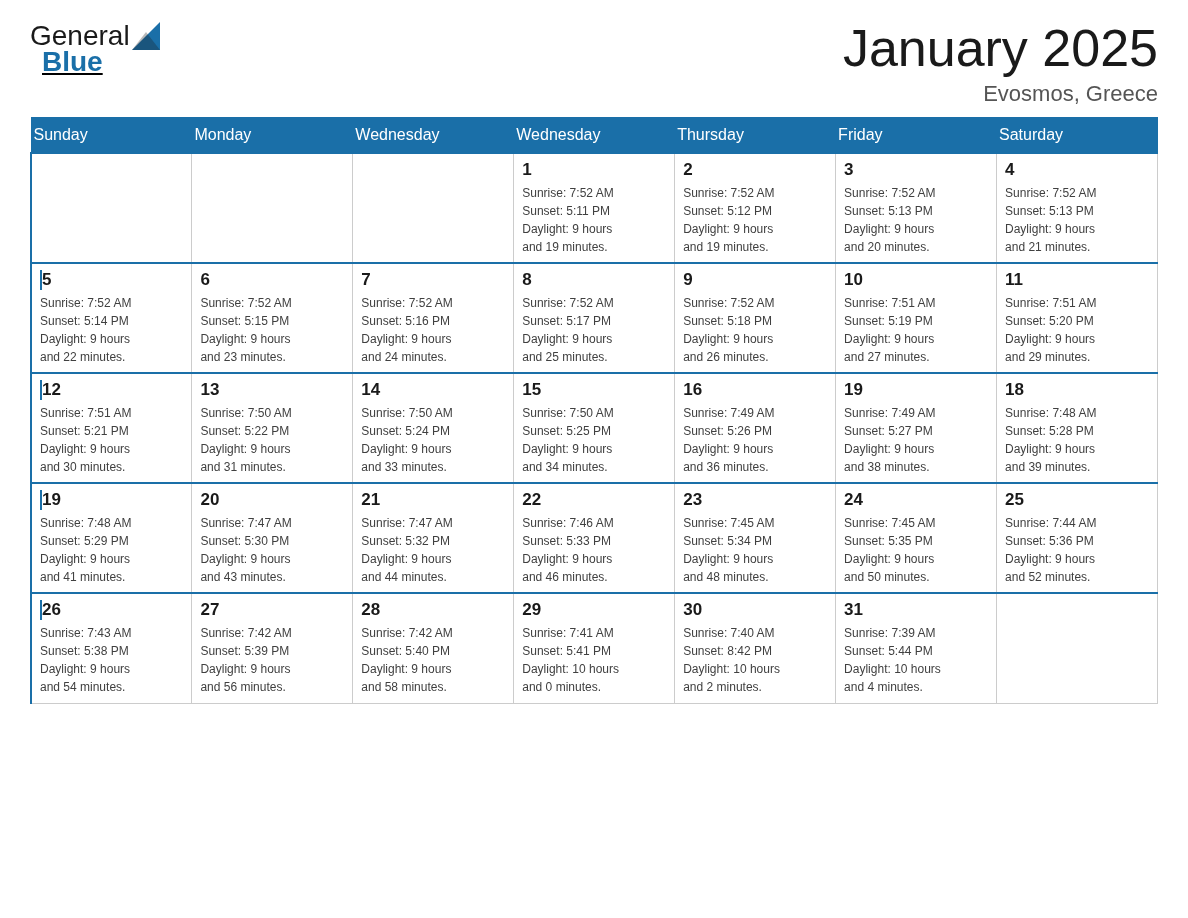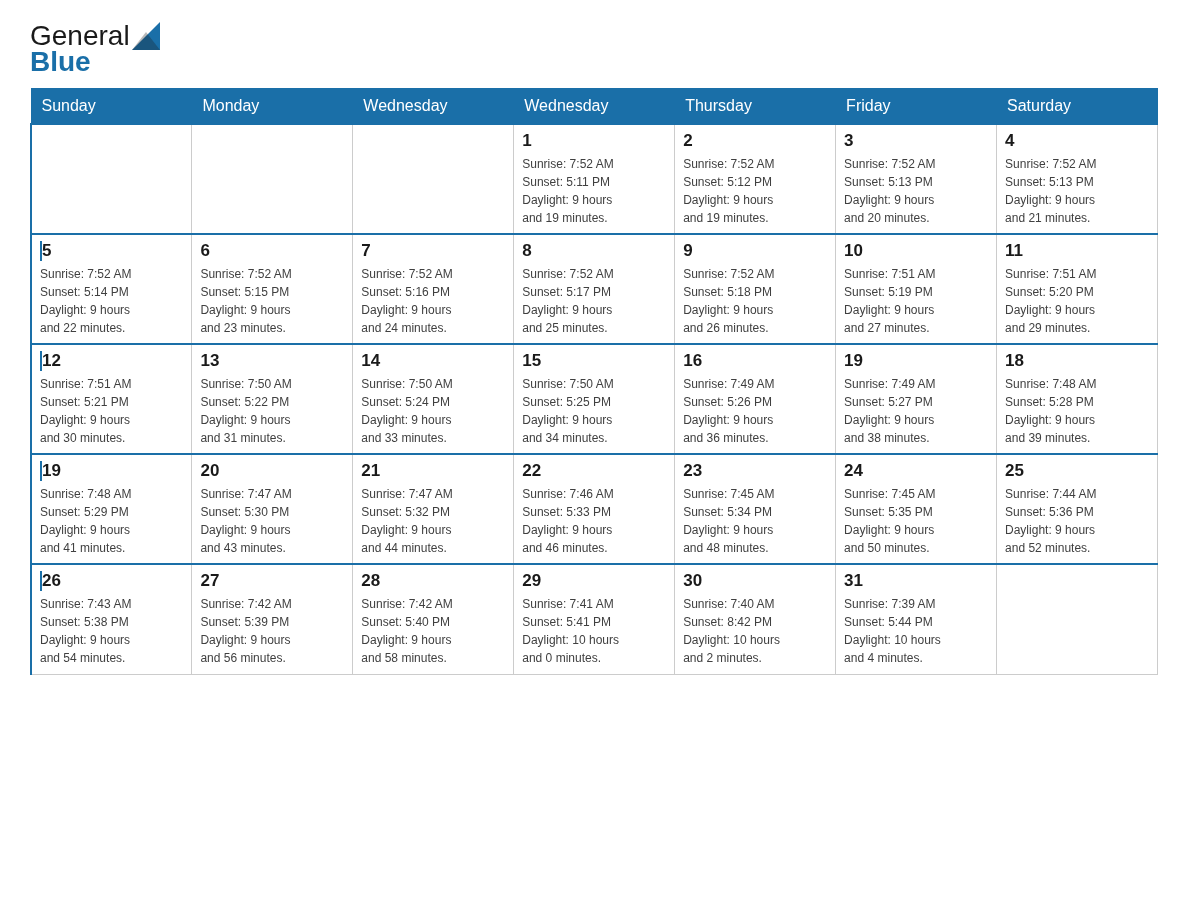--- a/index.html
+++ b/index.html
@@ -55,21 +55,21 @@
       margin-top: 4px;
     }
     .calendar {
       width: 100%;
       border-collapse: collapse;
       margin-top: 10px;
     }
     .calendar th {
       background-color: #1a6fa8;
       color: #fff;
-      padding: 8px 10px;
+      padding: 8px 2px;
       text-align: left;
       font-size: 16px;
       font-weight: normal;
       border: 1px solid #1a6fa8;
     }
     .calendar td {
       border: 1px solid #ccc;
       vertical-align: top;
       padding: 6px 8px;
       width: 14.28%;
@@ -108,23 +108,27 @@
 
 <div class="header">
   <div class="logo-block">
     <div class="logo-row">
       <span class="logo-text-general">General</span>
       <svg class="logo-icon" viewBox="0 0 28 28" xmlns="http://www.w3.org/2000/svg">
         <polygon points="0,28 28,0 28,28" fill="#1a6fa8"></polygon>
         <polygon points="0,28 14,10 28,28" fill="#1a1a1a" opacity="0.3"></polygon>
       </svg>
     </div>
-    <div class="logo-row" style="margin-top:-6px; margin-left:0;">
+    <div class="logo-row" style="margin-top:-6px; margin-left:12px;text-decoration:underline;">
       <span class="logo-text-blue">Blue</span>
     </div>
+  </div>
+  <div class="title-block">
+    <div class="calendar-title">January 2025</div>
+    <div class="calendar-subtitle">Evosmos, Greece</div>
   </div>
 </div>
 
 <table class="calendar">
   <thead>
     <tr>
     <th>Sunday</th>
         <th>Monday</th>
         <th>Wednesday</th>
         <th>Wednesday</th>

